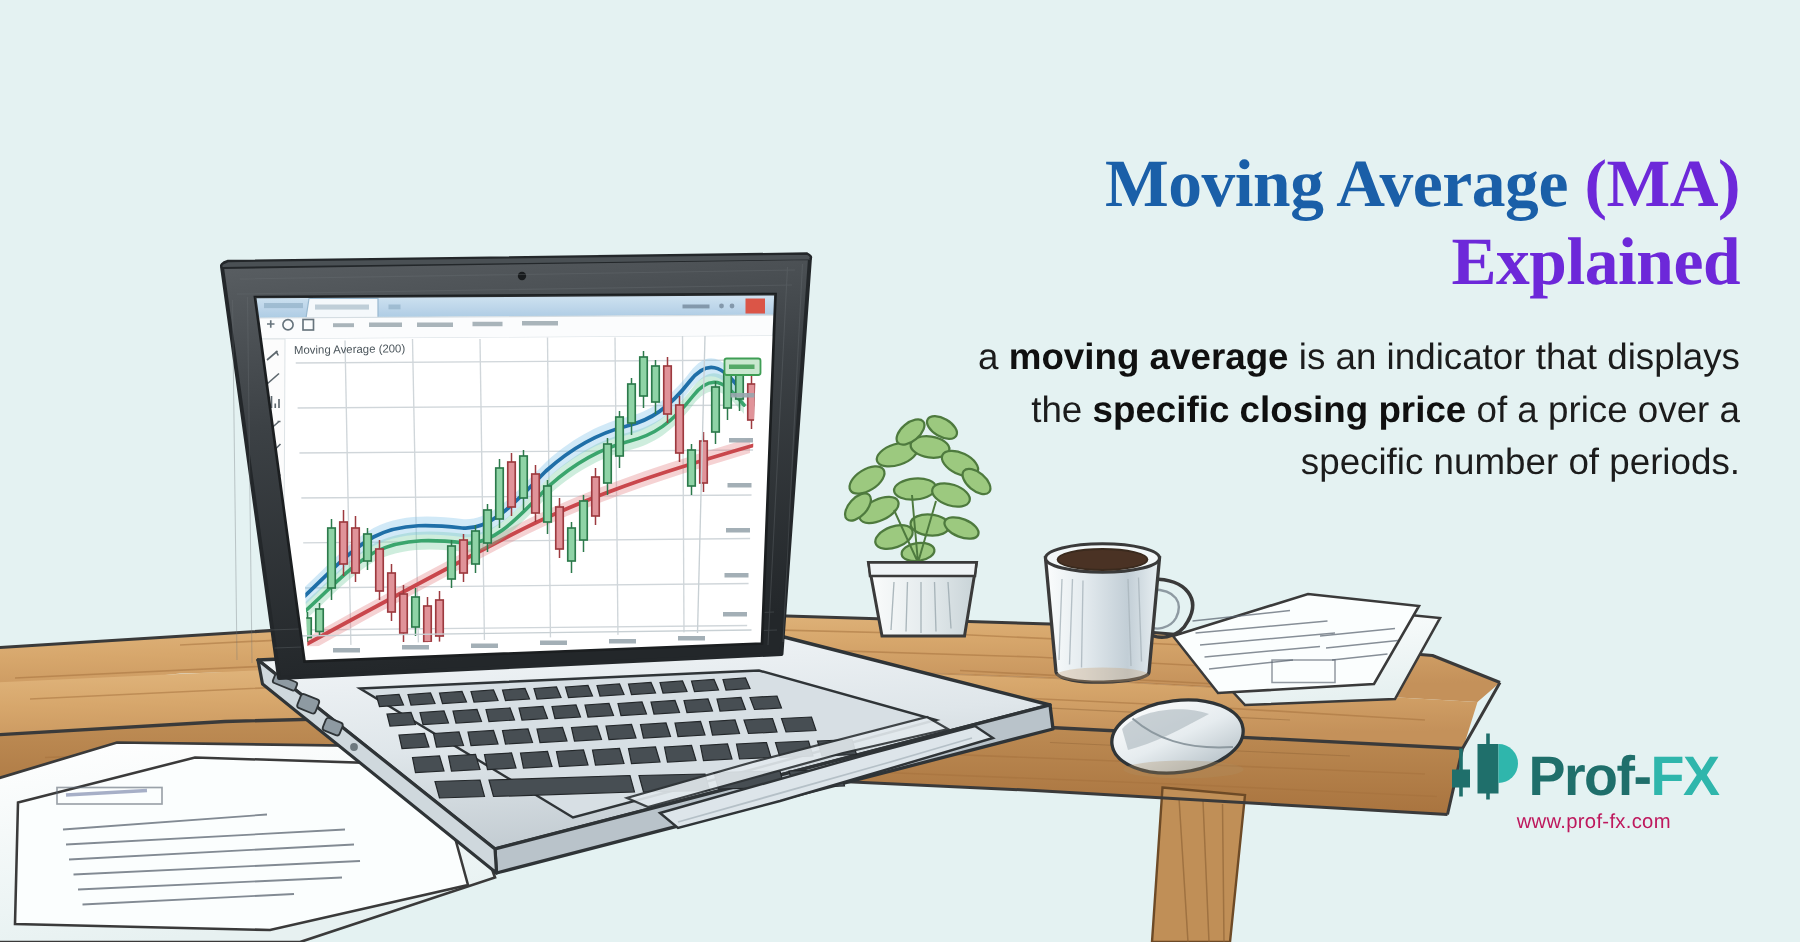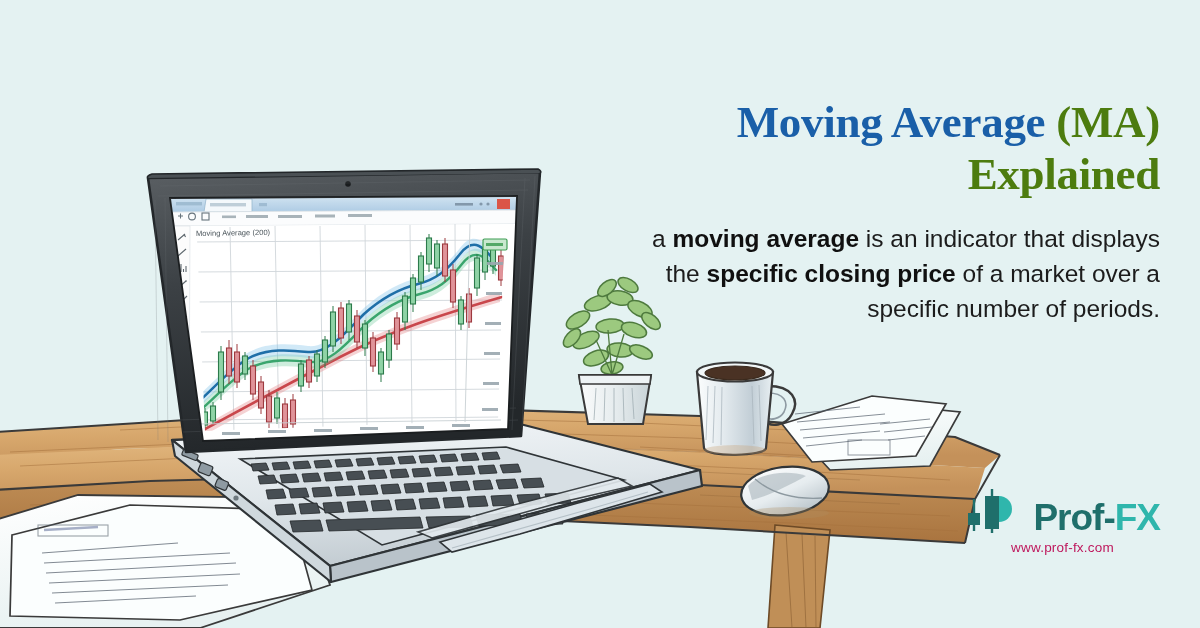--- a/index.html
+++ b/index.html
@@ -18,37 +18,37 @@
   }
   .headline {
     font-family:"Liberation Serif", serif;
     font-weight:bold;
     font-size:45px;
     line-height:1.16;
     letter-spacing:-0.3px;
     color:#1b2838;
   }
   .headline .hl-blue { color:#1a5fa8; }
-  .headline .hl-dark { color:#4d7c0f; }
+  .headline .hl-dark { color:#6d28d9; }
 
   .body-copy {
     margin-top:22px;
     font-size:24.5px;
     line-height:1.42;
     color:#1c1c1c;
     text-align:right;
   }
   .body-copy b { font-weight:bold; color:#101010; }
 
   
   .logo-block {
     position:absolute; left:965px; top:487px; width:195px;
     text-align:center;
   }
-  .logo-row { display:flex; align-items:flex-end; justify-content:space-between; gap:2px; height:48px; }
+  .logo-row { display:flex; align-items:flex-end; justify-content:flex-start; gap:2px; height:48px; }
   .logo-mark { position:relative; width:52px; height:48px; }
   .logo-word { font-size:37px; font-weight:bold; letter-spacing:-1px; line-height:0.92; }
   .logo-word .w-dark { color:#1f6f6b; }
   .logo-word .w-light { color:#2fb6ac; }
   .logo-url { margin-top:5px; font-size:13.5px; color:#be185d; letter-spacing:0.2px; }
 
   
   .illus { position:absolute; left:0; top:0; width:1200px; height:628px; }
 </style>
 </head>
@@ -520,21 +520,21 @@
       <polygon points="170,198 517,196 516,209 172,212" fill="#ffffff" opacity="0.06"></polygon>
     </g>
   </svg>
 
   <div class="text-panel">
     <h1 class="headline">
       <span class="hl-blue">Moving Average</span>
       <span class="hl-dark">(MA)</span><br>
       <span class="hl-dark">Explained</span>
     </h1>
-    <p class="body-copy"><span>a </span><b>moving average</b><span> is an indicator that displays the </span><b>specific closing price</b><span> of a market over a specific number of periods.</span></p>
+    <p class="body-copy"><span>a </span><b>moving average</b><span> is an indicator that displays the </span><b>specific closing price</b><span> of a price over a specific number of periods.</span></p>
   </div>
 
   <div class="logo-block">
     <div class="logo-row">
       <span class="logo-mark">
         <svg viewBox="0 0 52 48" width="52" height="48">
           <line x1="9" y1="12" x2="9" y2="44" stroke="#1f6f6b" stroke-width="2.4"></line>
           <rect x="3" y="26" width="12" height="12" fill="#1f6f6b"></rect>
           <line x1="27" y1="2" x2="27" y2="46" stroke="#1f6f6b" stroke-width="2.4"></line>
           <rect x="20" y="9" width="14" height="33" fill="#1f6f6b"></rect>

